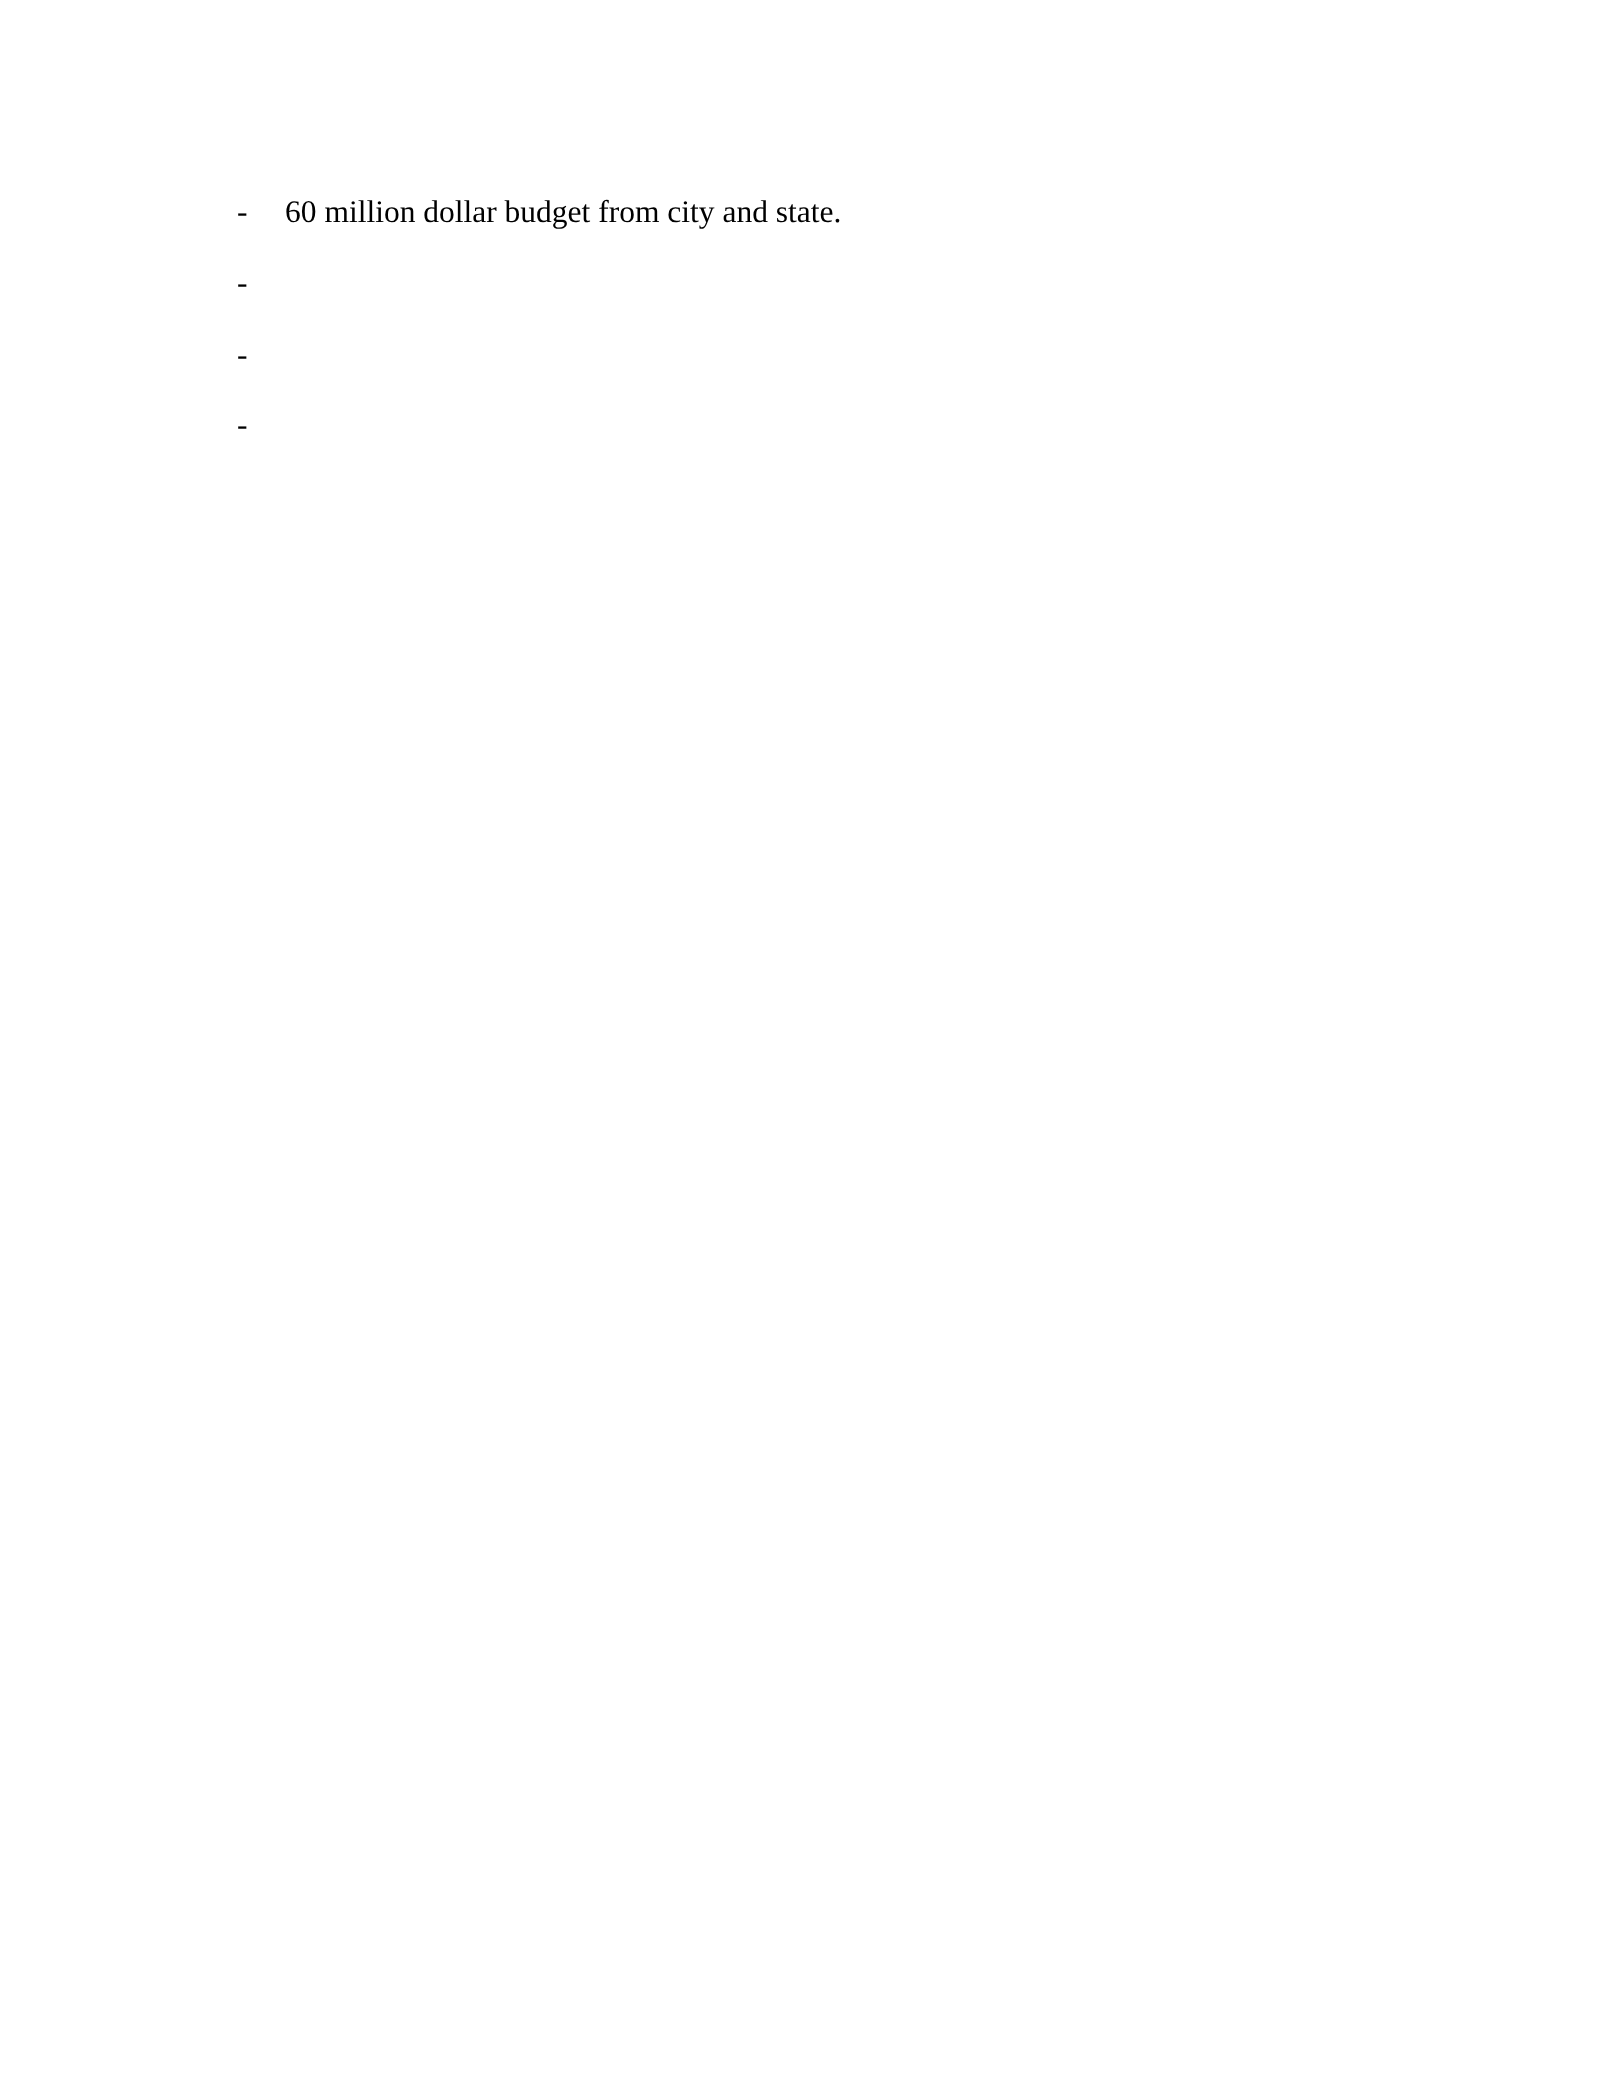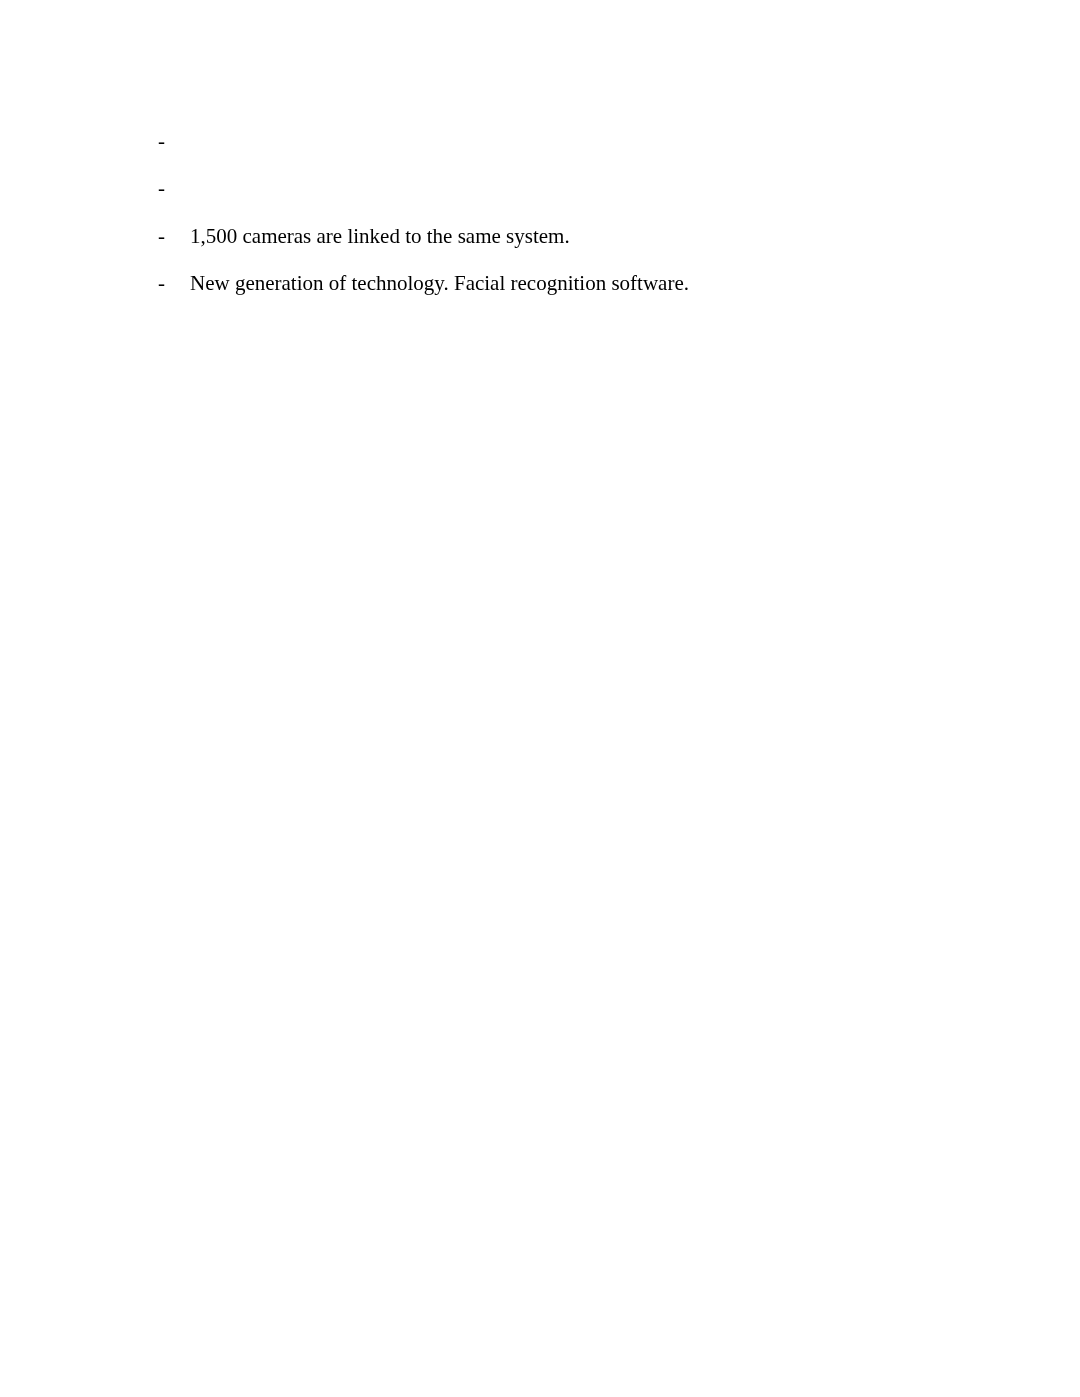--- a/index.html
+++ b/index.html
@@ -47,30 +47,29 @@
   }
 </style>
 </head>
 <body>
 
 <div class="doc-page">
   <div class="bullet-list">
 
     <div class="bullet-line">
       <span class="bullet-marker">-</span>
+      <span class="bullet-text">60 million dollar budget from city and state.</span>
     </div>
 
     <div class="bullet-line">
       <span class="bullet-marker">-</span>
     </div>
 
     <div class="bullet-line">
       <span class="bullet-marker">-</span>
-      <span class="bullet-text">1,500 cameras are linked to the same system.</span>
     </div>
 
     <div class="bullet-line">
       <span class="bullet-marker">-</span>
-      <span class="bullet-text">New generation of technology. Facial recognition software.</span>
     </div>
 
   </div>
 </div>
 
 </body></html>

